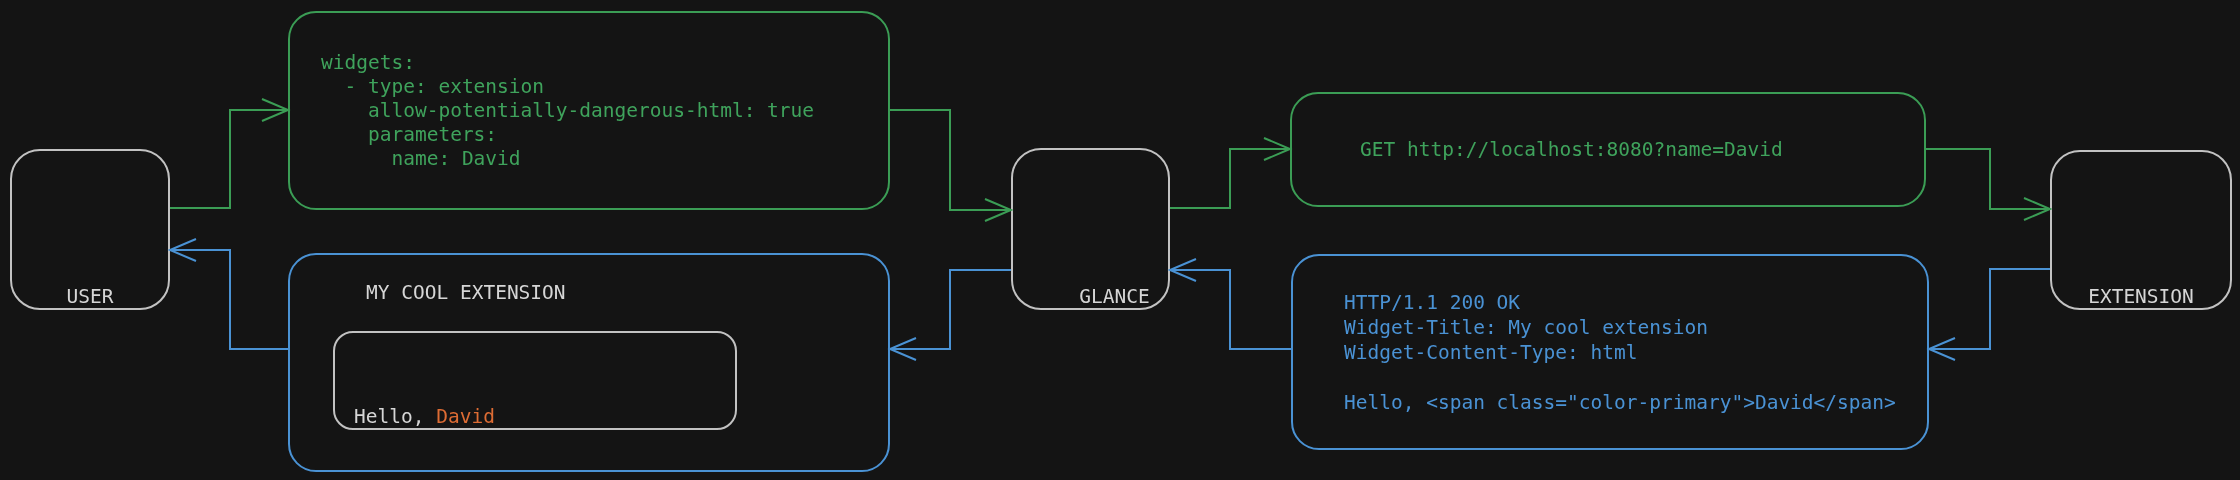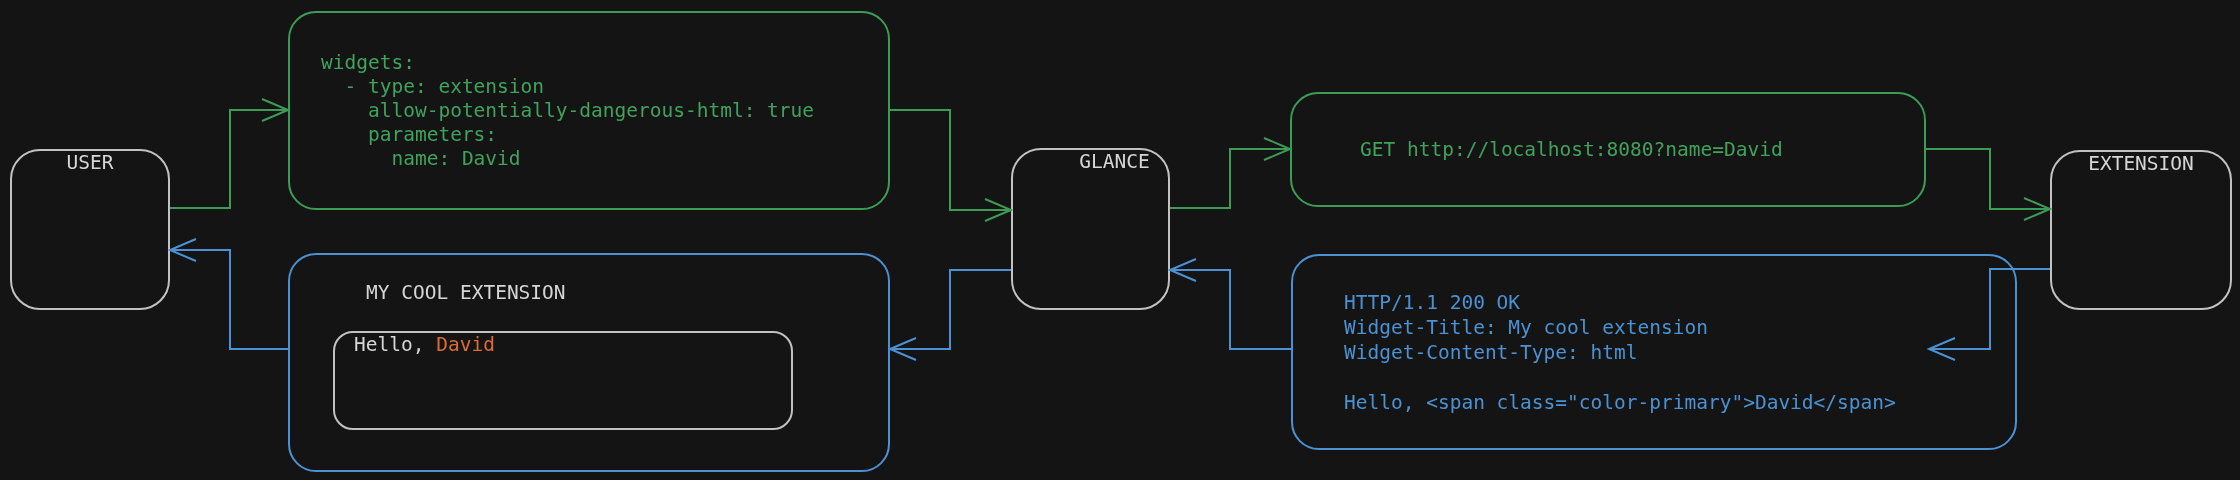--- a/index.html
+++ b/index.html
@@ -8,44 +8,44 @@
   }
   *{margin:0;padding:0;box-sizing:border-box;}
   html,body{background:var(--bg);}
   .stage{
     position:relative; width:2240px; height:480px; background:var(--bg);
     font-family:"DejaVu Sans Mono", monospace; overflow:hidden;
   }
   .box{position:absolute; background:var(--bg);}
   .node{
     border:2px solid var(--border-gray); border-radius:30px;
-    display:flex; align-items:flex-start; justify-content:center;
+    display:flex; align-items:flex-end; justify-content:center;
     color:var(--text-gray); font-size:19.5px; letter-spacing:0;
   }
   .codebox{border-radius:28px;}
   .codebox.green{border:2px solid var(--green);}
   .codebox.blue{border:2px solid var(--blue);}
   .code{position:absolute; left:0; top:0; right:0; bottom:0; display:flex; flex-direction:column; justify-content:center;}
   .code .line{white-space:pre; font-size:19.5px;}
   .green-text .line{color:var(--green-text);}
   .blue-text .line{color:var(--blue);}
   #config-box .code{padding-left:31px;}
   #config-box .line{line-height:24px; height:24px;}
   #request-box .code{padding-left:68px;}
   #request-box .line{line-height:25px;}
   #response-box .code{padding-left:51px;}
   #response-box .line{line-height:25px; height:25px;}
   .widget-title{
     position:absolute; left:76px; top:26px; color:var(--text-gray);
     font-size:19.5px; line-height:24px; white-space:pre;
   }
   .widget-inner{
-    position:absolute; left:43px; top:76px; width:460px; height:99px;
+    position:absolute; left:43px; top:76px; width:404px; height:99px;
     border:2px solid var(--border-gray); border-radius:20px;
-    display:flex; align-items:flex-start; padding-left:19px;
+    display:flex; align-items:flex-end; padding-left:19px;
   }
   .widget-inner .txt{font-size:19.5px; white-space:pre; color:var(--text-gray);}
   .widget-inner .name{color:var(--orange);}
   svg.arrows{position:absolute; left:0; top:0; pointer-events:none;}
   svg.arrows path, svg.arrows polyline{fill:none; stroke-width:2px;}
   .g-stroke{stroke:var(--green);}
   .b-stroke{stroke:var(--blue);}
 </style>
 </head>
 <body>
@@ -73,21 +73,21 @@
       <div class="line">      name: David</div>
     </div>
   </div>
 
   <div id="request-box" class="box codebox green" style="left:1290px; top:92px; width:636px; height:115px;">
     <div class="code green-text">
       <div class="line">GET http://localhost:8080?name=David</div>
     </div>
   </div>
 
-  <div id="response-box" class="box codebox blue" style="left:1291px; top:254px; width:726px; height:196px;text-decoration:underline;">
+  <div id="response-box" class="box codebox blue" style="left:1291px; top:254px; width:638px; height:196px;text-decoration:underline;">
     <div class="code blue-text">
       <div class="line">HTTP/1.1 200 OK</div>
       <div class="line">Widget-Title: My cool extension</div>
       <div class="line">Widget-Content-Type: html</div>
       <div class="line"></div>
       <div class="line">Hello, &lt;span class="color-primary"&gt;David&lt;/span&gt;</div>
     </div>
   </div>
 
   <div id="widget-box" class="box codebox blue" style="left:288px; top:253px; width:602px; height:219px;">

